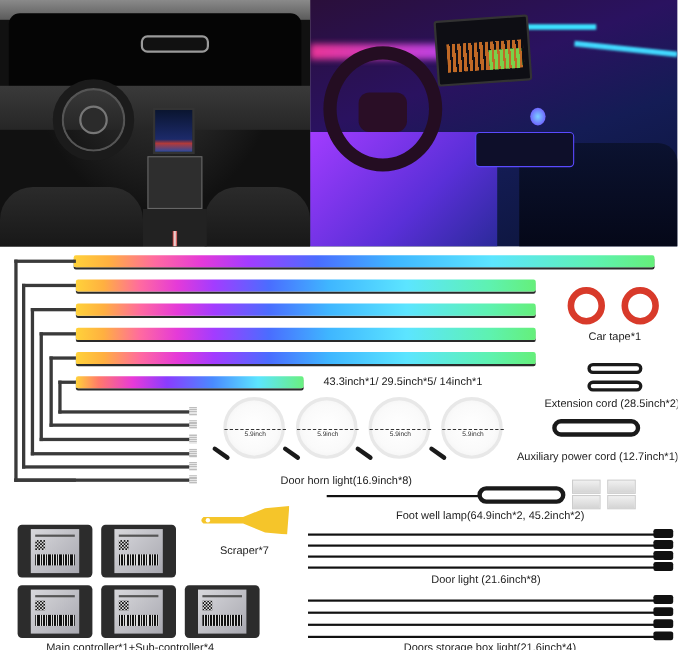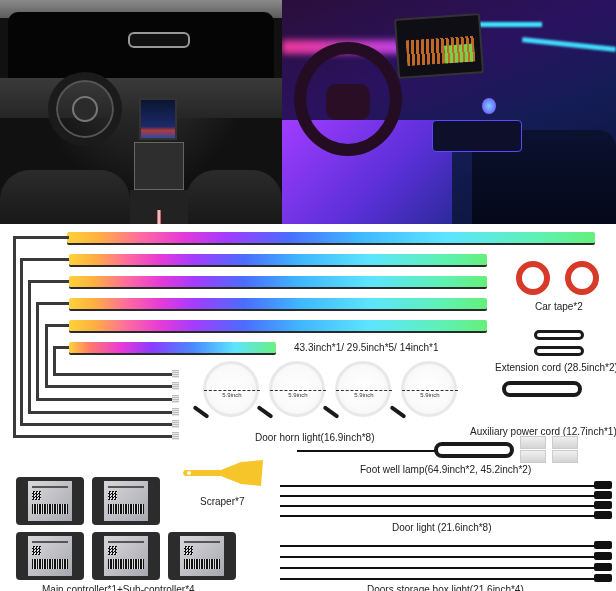--- a/index.html
+++ b/index.html
@@ -147,28 +147,28 @@
   <div class="connector" style="left:172px;top:370px;"></div>
   <div class="connector" style="left:172px;top:382px;"></div>
   <div class="connector" style="left:172px;top:395px;"></div>
   <div class="connector" style="left:172px;top:408px;"></div>
   <div class="connector" style="left:172px;top:420px;"></div>
   <div class="connector" style="left:172px;top:432px;"></div>
 </div>
 
 <div class="ring" style="left:516px;top:261px;"></div>
 <div class="ring" style="left:565px;top:261px;"></div>
-<div class="label" style="left:535px;top:301px;">Car tape*2</div>
+<div class="label" style="left:535px;top:301px;">Car tape*1</div>
 
 <div class="cord" style="left:534px;top:330px;width:50px;"></div>
 <div class="cord" style="left:534px;top:346px;width:50px;"></div>
 <div class="label" style="left:495px;top:362px;">Extension cord (28.5inch*2)</div>
 
 <div class="cord" style="left:502px;top:381px;width:80px;height:16px;border-width:4px;"></div>
-<div class="label" style="left:470px;top:410px;margin-top:16px;">Auxiliary power cord (12.7inch*1)</div>
+<div class="label" style="left:470px;top:410px;">Auxiliary power cord (12.7inch*1)</div>
 
 <div>
   <div class="horn" style="left:203px;top:361px;">
     <div class="meas"></div>
     <div class="mtxt">5.9inch</div>
   </div>
   <div class="horn" style="left:269px;top:361px;">
     <div class="meas"></div>
     <div class="mtxt">5.9inch</div>
   </div>

